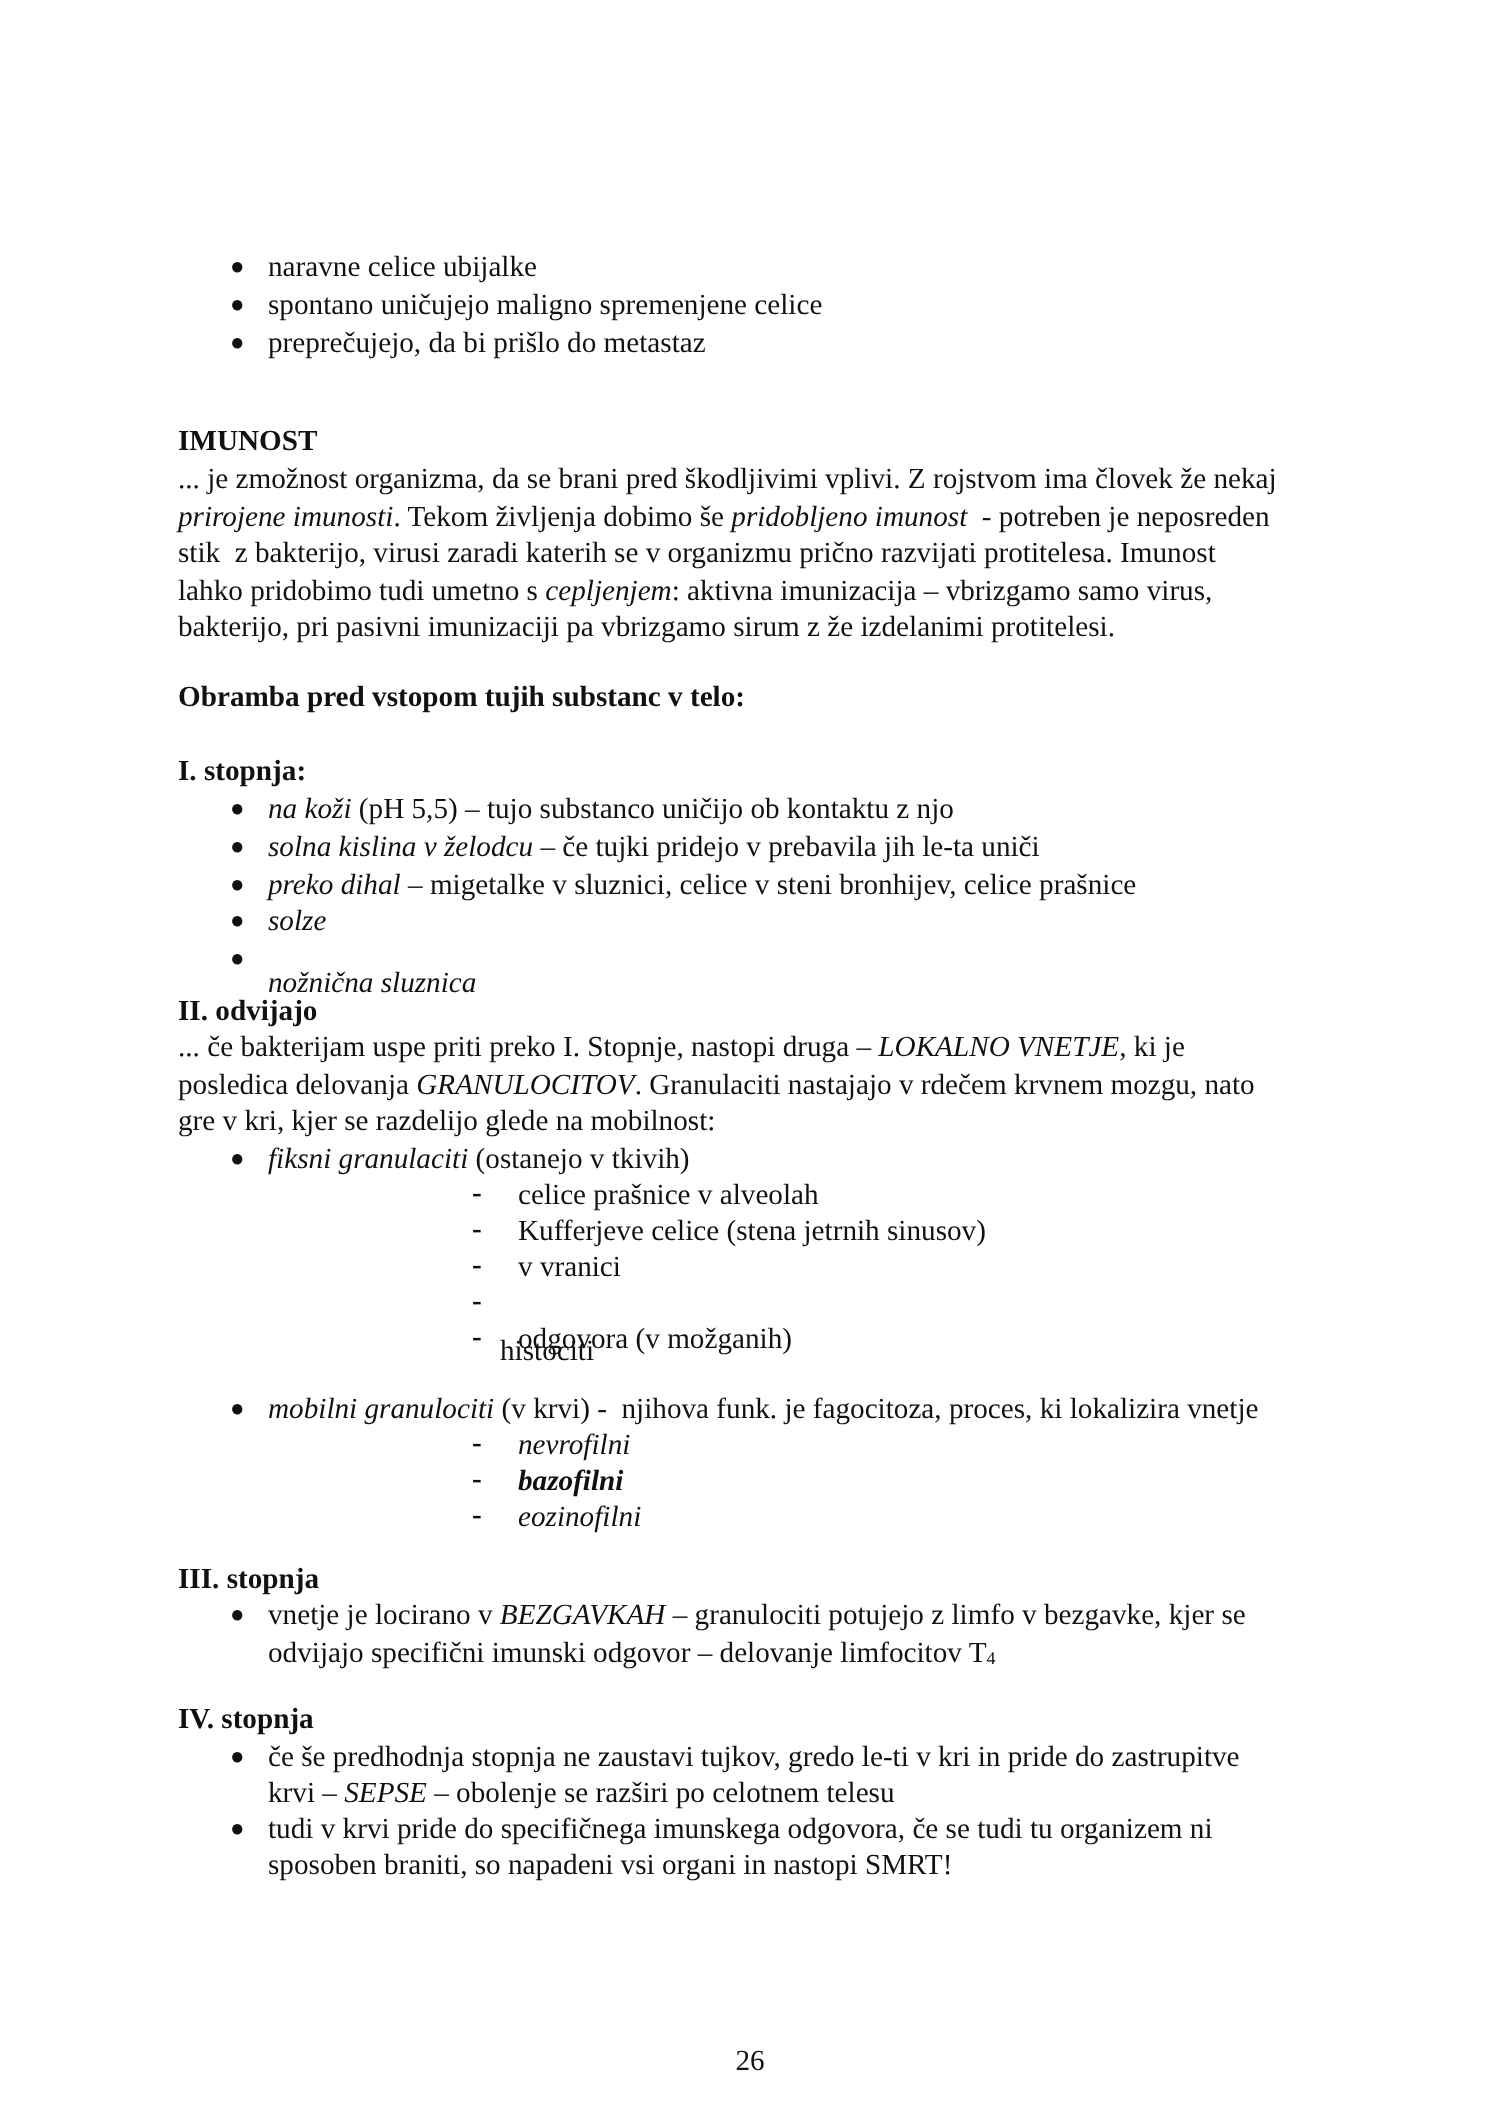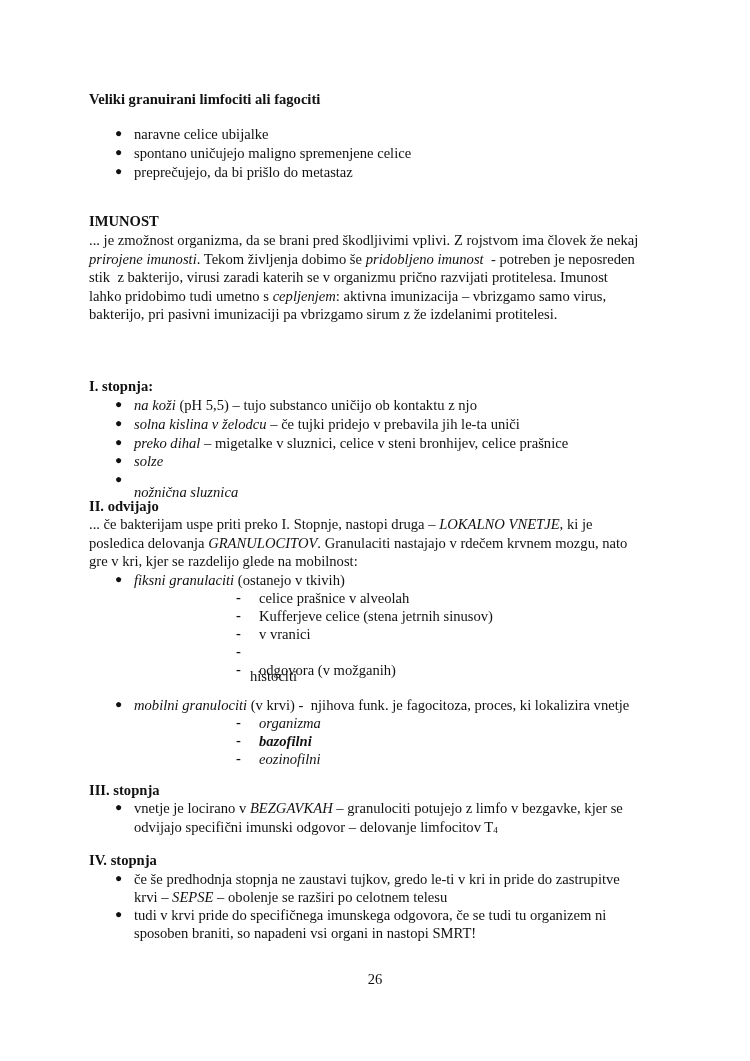--- a/index.html
+++ b/index.html
@@ -10,47 +10,47 @@
   }
   .page { position: absolute; left: 0; top: 0; width: 750px; height: 1061px; }
   .abs { position: absolute; white-space: nowrap; line-height: 18.6px; }
   .header { left: 0; width: 750px; text-align: center; top: 43px; }
   .header sup { font-size: 9px; vertical-align: 6px; }
   .h { font-weight: bold; }
   i { font-style: italic; }
   .bullet { position: absolute; font-size: 12px; }
   .dash { position: absolute; font-weight: bold; }
   sub { font-size: 9px; vertical-align: -1px; }
-  .pagenum { left: 0; width: 750px; text-align: center; top: 970px; }
+  .pagenum { left: 0; width: 750px; text-align: center; top: 1022px; }
 </style>
 </head>
 <body>
 
 <div class="page">
 
 
-  <div class="abs h" style="left:89px; top:90px;">Veliki granuirani limfociti ali fagociti</div>
   <div>
     <span class="bullet" style="left:115px; top:126px;">●</span>
     <div class="abs" style="left:134px; top:125px;">naravne celice ubijalke</div>
     <span class="bullet" style="left:115px; top:145px;">●</span>
     <div class="abs" style="left:134px; top:144px;">spontano uničujejo maligno spremenjene celice</div>
     <span class="bullet" style="left:115px; top:164px;">●</span>
     <div class="abs" style="left:134px; top:163px;">preprečujejo, da bi prišlo do metastaz</div>
   </div>
 
   <div class="abs h" style="left:89px; top:212px;">IMUNOST</div>
   <div>
     <div class="abs" style="left:89px; top:231px;"><span>... je zmožnost organizma, da se brani pred škodljivimi vplivi. Z rojstvom ima človek že nekaj</span></div>
     <div class="abs" style="left:89px; top:250px;"><i>prirojene imunosti</i><span>. Tekom življenja dobimo še </span><i>pridobljeno imunost</i><span style="white-space:pre">  - potreben je neposreden</span></div>
     <div class="abs" style="left:89px; top:268px; white-space:pre;"><span>stik  z bakterijo, virusi zaradi katerih se v organizmu prično razvijati protitelesa. Imunost</span></div>
     <div class="abs" style="left:89px; top:287px;"><span>lahko pridobimo tudi umetno s </span><i>cepljenjem</i><span>: aktivna imunizacija – vbrizgamo samo virus,</span></div>
     <div class="abs" style="left:89px; top:305px;"><span>bakterijo, pri pasivni imunizaciji pa vbrizgamo sirum z že izdelanimi protitelesi.</span></div>
   </div>
 
+  <div class="abs h" style="left:89px; top:340px;">Obramba pred vstopom tujih substanc v telo:</div>
 
   <div class="abs h" style="left:89px; top:377px;">I. stopnja:</div>
   <div>
     <span class="bullet" style="left:115px; top:397px;">●</span>
     <div class="abs" style="left:134px; top:396px;"><i>na koži</i><span> (pH 5,5) – tujo substanco uničijo ob kontaktu z njo</span></div>
     <span class="bullet" style="left:115px; top:416px;">●</span>
     <div class="abs" style="left:134px; top:415px;"><i>solna kislina v želodcu</i><span> – če tujki pridejo v prebavila jih le-ta uniči</span></div>
     <span class="bullet" style="left:115px; top:435px;">●</span>
     <div class="abs" style="left:134px; top:434px;"><i>preko dihal</i><span> – migetalke v sluznici, celice v steni bronhijev, celice prašnice</span></div>
     <span class="bullet" style="left:115px; top:453px;">●</span>
@@ -78,21 +78,21 @@
     <span class="dash" style="left:236px; top:643px;">-</span>
     <div class="abs" style="left:250px; top:643px;margin-top:24px;">histociti</div>
     <span class="dash" style="left:236px; top:661px;">-</span>
     <div class="abs" style="left:259px; top:661px;">odgovora (v možganih)</div>
   </div>
 
   <div>
     <span class="bullet" style="left:115px; top:697px;">●</span>
     <div class="abs" style="left:134px; top:696px; white-space:pre;"><i>mobilni granulociti</i><span> (v krvi) -  njihova funk. je fagocitoza, proces, ki lokalizira vnetje</span></div>
     <span class="dash" style="left:236px; top:714px;">-</span>
-    <div class="abs" style="left:259px; top:714px;"><i>organizma</i></div>
+    <div class="abs" style="left:259px; top:714px;"><i>nevrofilni</i></div>
     <span class="dash" style="left:236px; top:732px;">-</span>
     <div class="abs" style="left:259px; top:732px;font-weight:bold;"><i>bazofilni</i></div>
     <span class="dash" style="left:236px; top:750px;">-</span>
     <div class="abs" style="left:259px; top:750px;"><i>eozinofilni</i></div>
   </div>
 
   <div class="abs h" style="left:89px; top:781px;">III. stopnja</div>
   <div>
     <span class="bullet" style="left:115px; top:800px;">●</span>
     <div class="abs" style="left:134px; top:799px;"><span>vnetje je locirano v </span><i>BEZGAVKAH</i><span> – granulociti potujejo z limfo v bezgavke, kjer se</span></div>

